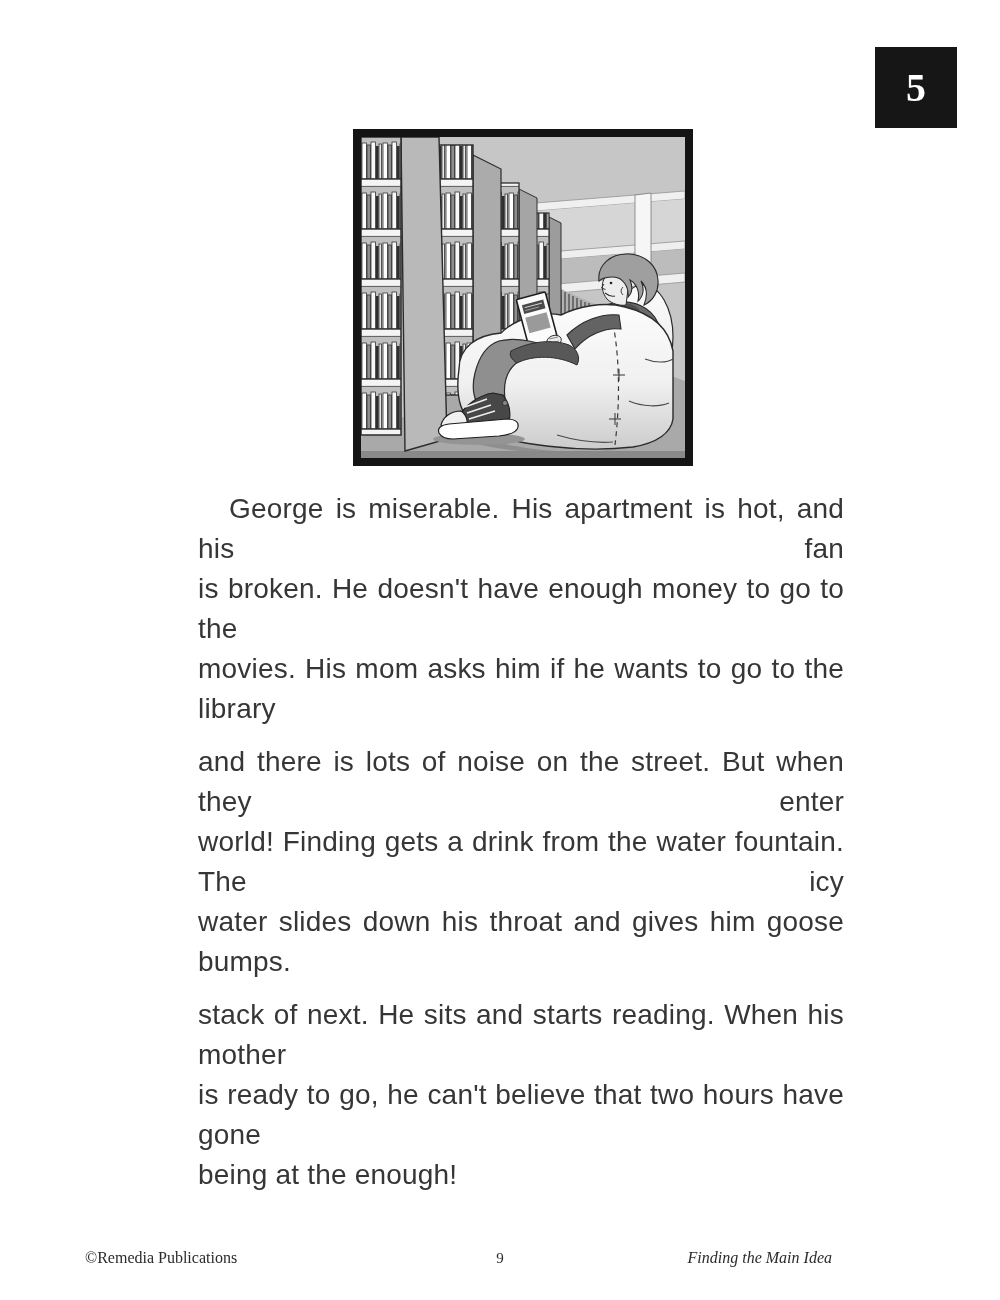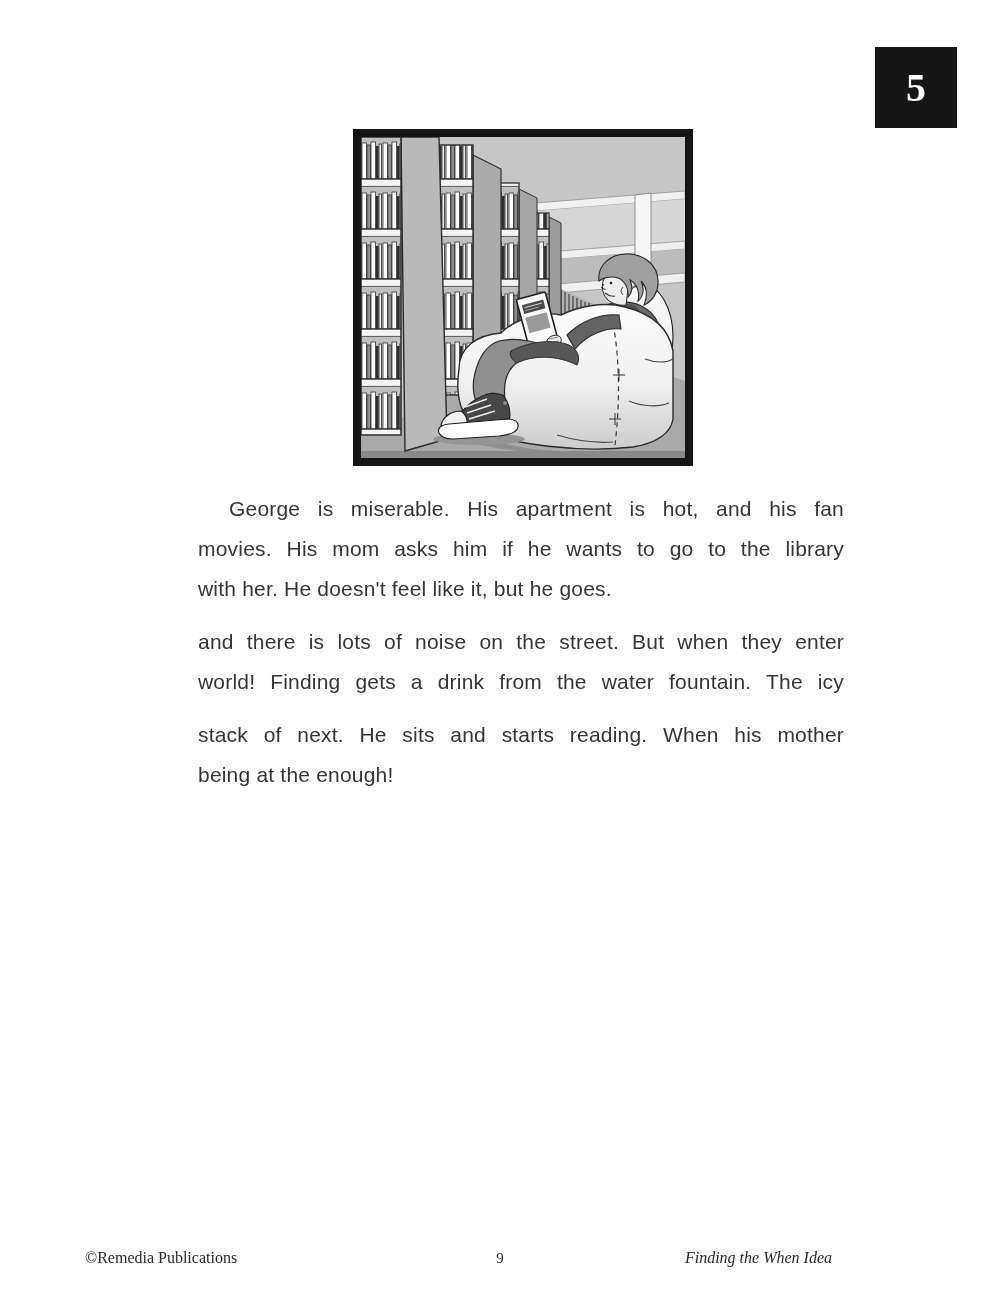--- a/index.html
+++ b/index.html
@@ -16,21 +16,21 @@
   }
   
   .illus-frame{
     position:absolute;left:353px;top:129px;width:324px;height:321px;
     border:8px solid #141414;background:#c6c6c6;
   }
   .illus-frame svg{display:block;width:324px;height:321px;}
   
   .story{
     position:absolute;left:198px;top:489px;width:646px;
-    font-size:21px;line-height:40px;letter-spacing:0.2px;color:#363636;
+    font-size:28px;line-height:40px;letter-spacing:0.2px;color:#363636;
   }
   .story p{margin:0 0 13px 0;padding:0;}
   .line{display:block;text-align:justify;text-align-last:justify;}
   .line.first{text-indent:31px;}
   .line.last{text-align-last:left;}
   
   .footer{
     position:absolute;left:0;top:1249px;width:876px;height:22px;
     font-family:"Liberation Serif","DejaVu Serif",serif;color:#2a2a2a;font-size:16px;
   }
@@ -174,32 +174,34 @@
           <path d="M104,270 L126,262 M106,276 L130,268 M108,282 L134,274" stroke="#eeeeee" stroke-width="1.5" fill="none"></path>
           <circle cx="144" cy="266" r="2.5" fill="#8a8a8a" stroke="#222" stroke-width="0.7"></circle>
         </g>
       </g>
     </svg>
   </div>
 
   <main class="story">
     <p>
       <span class="line first">George is miserable. His apartment is hot, and his fan</span>
+      <span class="line">is broken. He doesn't have enough money to go to the</span>
       <span class="line">movies. His mom asks him if he wants to go to the library</span>
-      <span class="line last">with her. He doesn't feel like it, but he goes.</span>
     </p>
     <p>
       <span class="line">and there is lots of noise on the street. But when they enter</span>
       <span class="line">world! Finding gets a drink from the water fountain. The icy</span>
+      <span class="line">water slides down his throat and gives him goose bumps.</span>
     </p>
     <p>
       <span class="line">stack of next. He sits and starts reading. When his mother</span>
+      <span class="line">is ready to go, he can't believe that two hours have gone</span>
       <span class="line last">being at the enough!</span>
     </p>
   </main>
 
   <div class="footer">
     <span class="f-left">©Remedia Publications</span>
     <span class="f-center">9</span>
-    <span class="f-right">Finding the When Idea</span>
+    <span class="f-right">Finding the Main Idea</span>
   </div>
 
 </div>
 
 </body></html>

